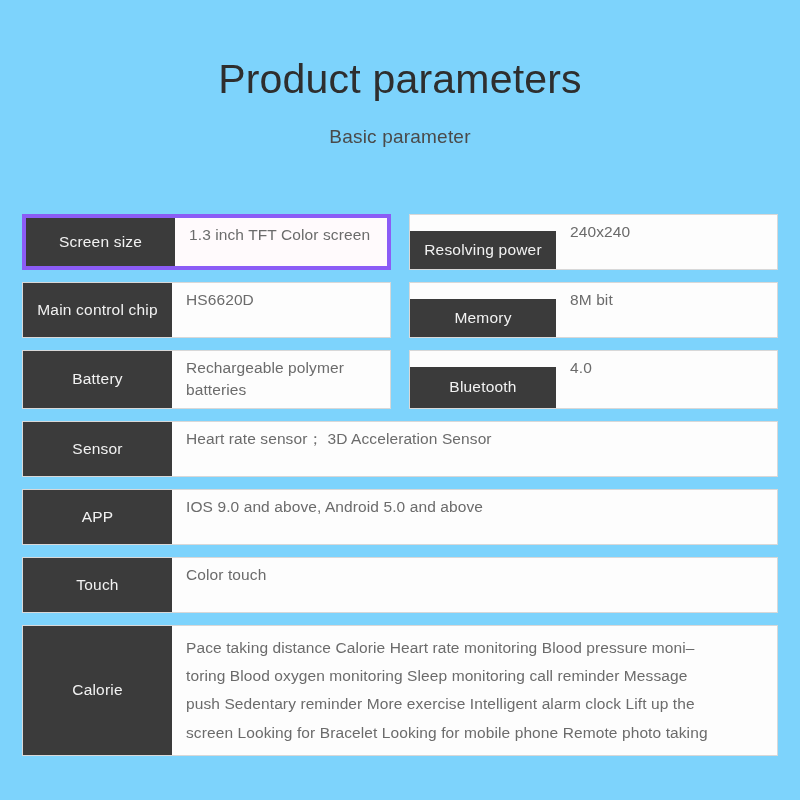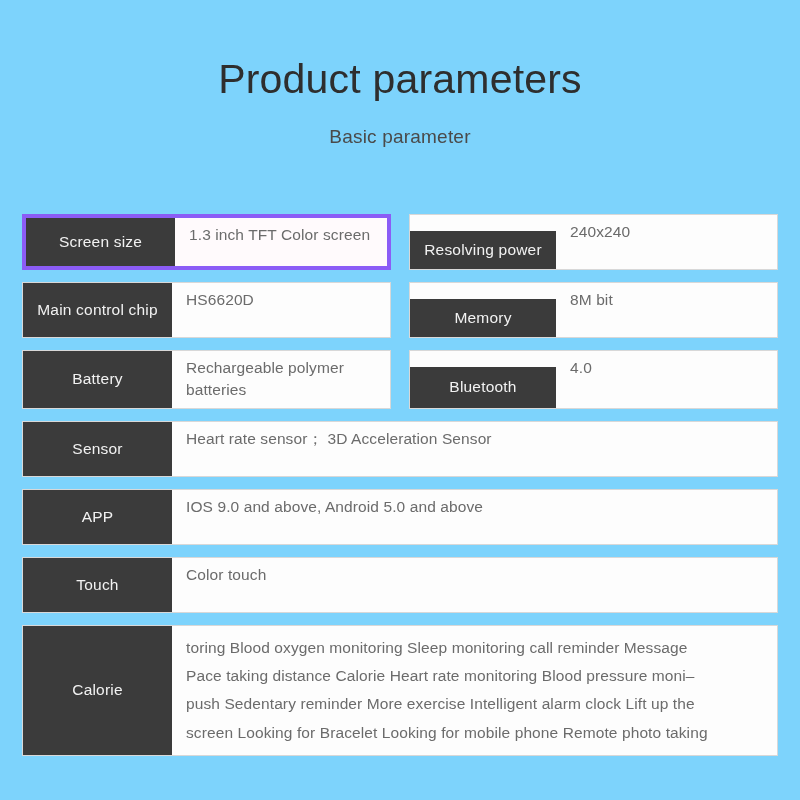--- a/index.html
+++ b/index.html
@@ -198,22 +198,22 @@
         <div class="cell-value">
           <span class="vline">Color touch</span>
         </div>
       </div>
     </div>
 
     <div class="spec-row">
       <div class="spec-cell full function">
         <div class="cell-label">Calorie</div>
         <div class="cell-value">
+          <span class="vline">Pace taking  distance  Calorie  Heart rate monitoring  Blood pressure moni–</span>
           <span class="vline">toring  Blood oxygen monitoring  Sleep monitoring  call reminder  Message</span>
-          <span class="vline">Pace taking  distance  Calorie  Heart rate monitoring  Blood pressure moni–</span>
           <span class="vline">push  Sedentary reminder  More exercise  Intelligent alarm clock Lift up the</span>
           <span class="vline">screen  Looking for Bracelet  Looking for mobile phone  Remote photo taking</span>
         </div>
       </div>
     </div>
 
   </div>
 </div>
 
 </body></html>

